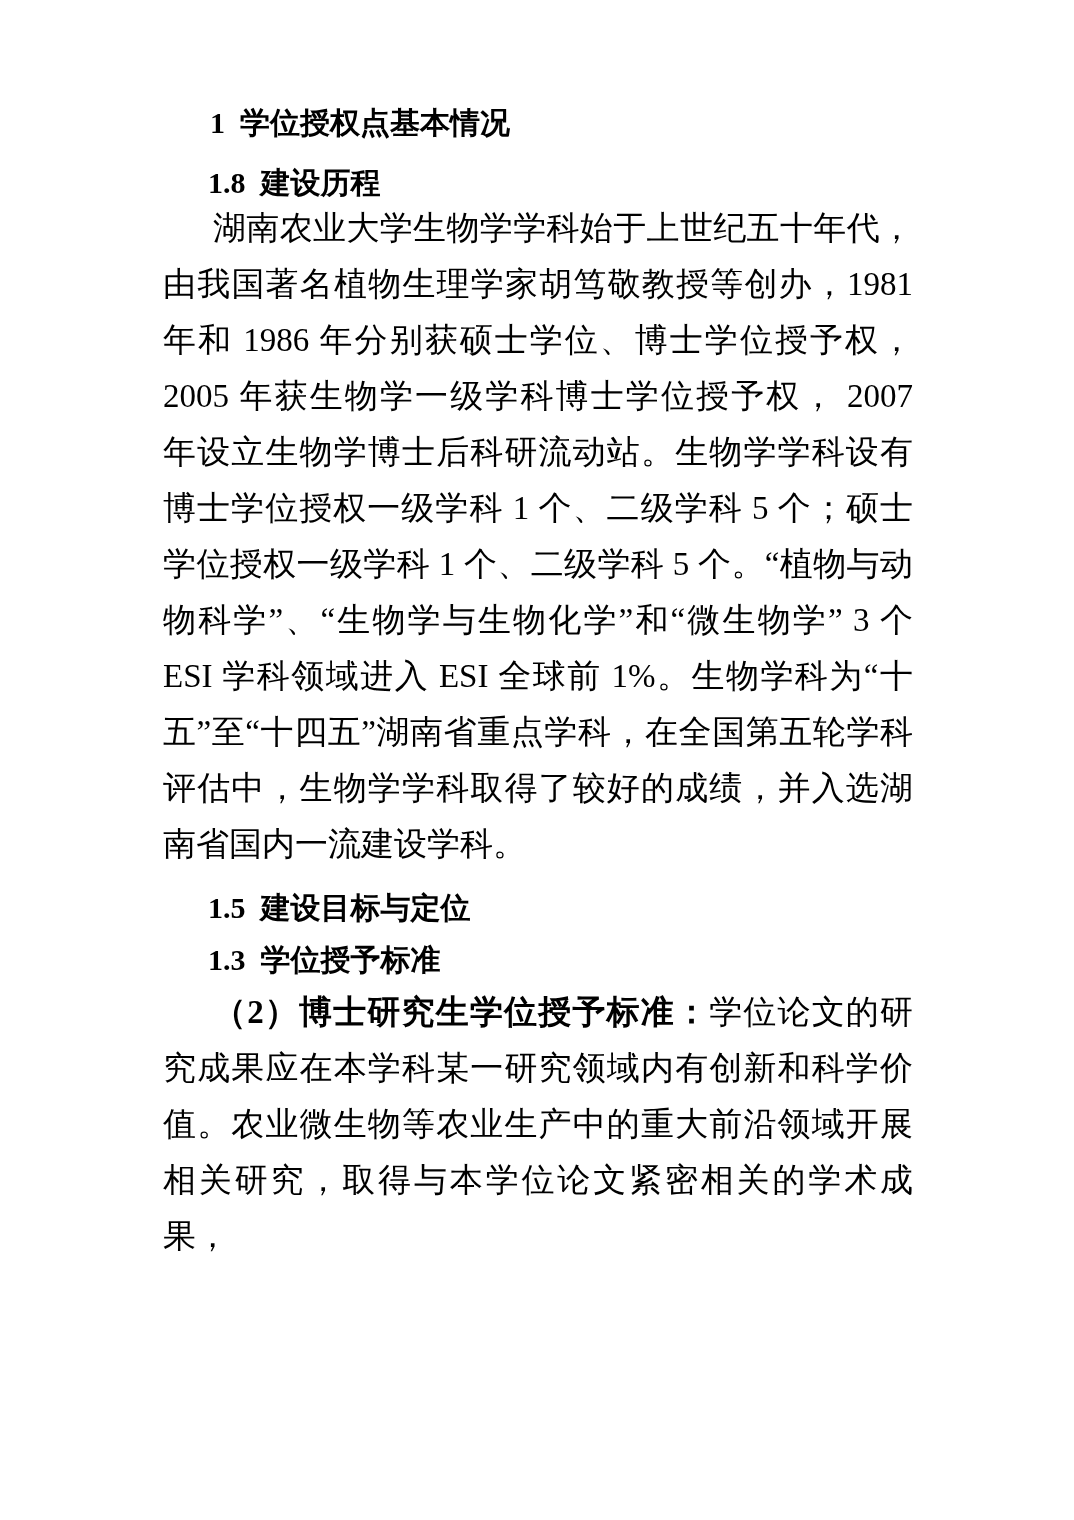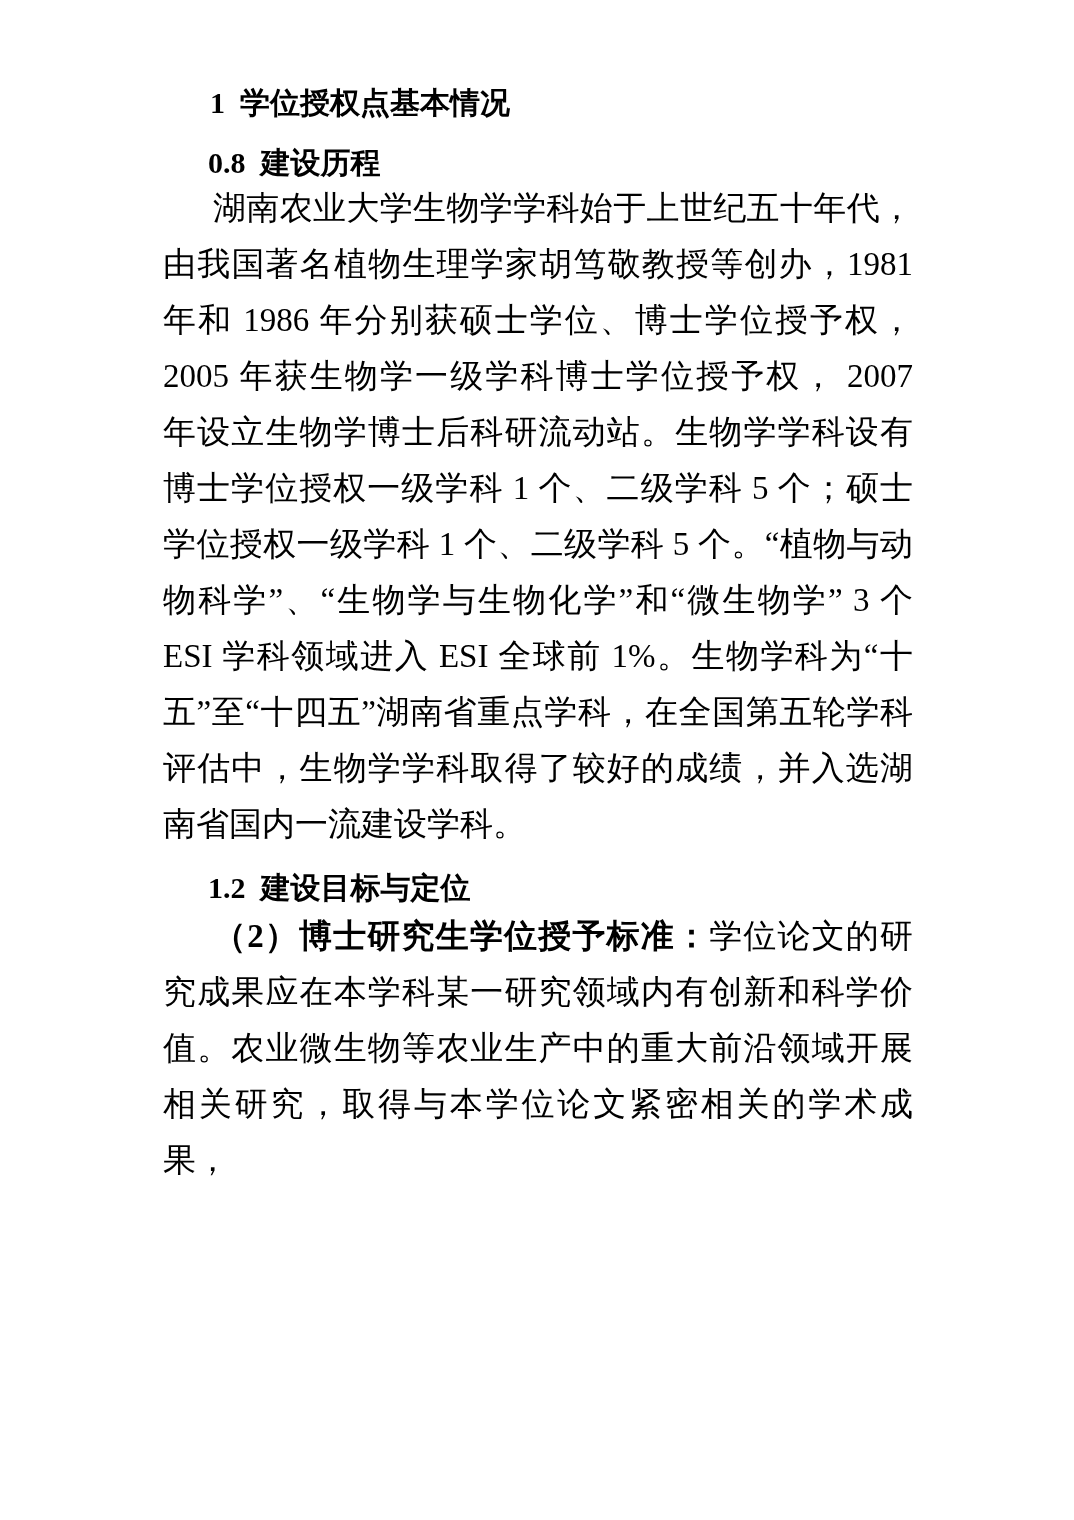--- a/index.html
+++ b/index.html
@@ -12,21 +12,21 @@
     width: 1074px;
     height: 1520px;
     background: #ffffff;
     color: #000000;
     font-family: "Liberation Serif", "DejaVu Serif", serif;
     overflow: hidden;
   }
   .content {
     margin-left: 163px;
     width: 750px;
-    padding-top: 68px;
+    padding-top: 88px;
   }
   .doc-title {
     font-size: 30px;
     font-weight: bold;
     line-height: 56px;
     margin: 0 0 0 47px;
     position: relative;
     top: 7px;
     white-space: pre-wrap;
   }
@@ -55,24 +55,25 @@
   }
 </style>
 </head>
 <body>
 
 <div class="page">
   <div class="content">
 
     <h1 class="doc-title">1  学位授权点基本情况</h1>
 
-    <h2 class="sec-heading h11">0.8  建设历程</h2>
+    <h2 class="sec-heading h11">1.8  建设历程</h2>
 
     <p class="body-para">湖南农业大学生物学学科始于上世纪五十年代，由我国著名植物生理学家胡笃敬教授等创办，1981 年和 1986 年分别获硕士学位、博士学位授予权， 2005 年获生物学一级学科博士学位授予权， 2007 年设立生物学博士后科研流动站。生物学学科设有博士学位授权一级学科 1 个、二级学科 5 个；硕士学位授权一级学科 1 个、二级学科 5 个。“植物与动物科学”、“生物学与生物化学”和“微生物学” 3 个 ESI 学科领域进入 ESI 全球前 1%。生物学科为“十五”至“十四五”湖南省重点学科，在全国第五轮学科评估中，生物学学科取得了较好的成绩，并入选湖南省国内一流建设学科。</p>
 
-    <h2 class="sec-heading h12">1.2  建设目标与定位</h2>
+    <h2 class="sec-heading h12">1.5  建设目标与定位</h2>
 
 
+    <h2 class="sec-heading h13">1.3  学位授予标准</h2>
 
     <p class="body-para"><strong>（2）博士研究生学位授予标准：</strong><span>学位论文的研究成果应在本学科某一研究领域内有创新和科学价值。农业微生物等农业生产中的重大前沿领域开展相关研究，取得与本学位论文紧密相关的学术成果，</span></p>
 
   </div>
 </div>
 
 </body></html>

